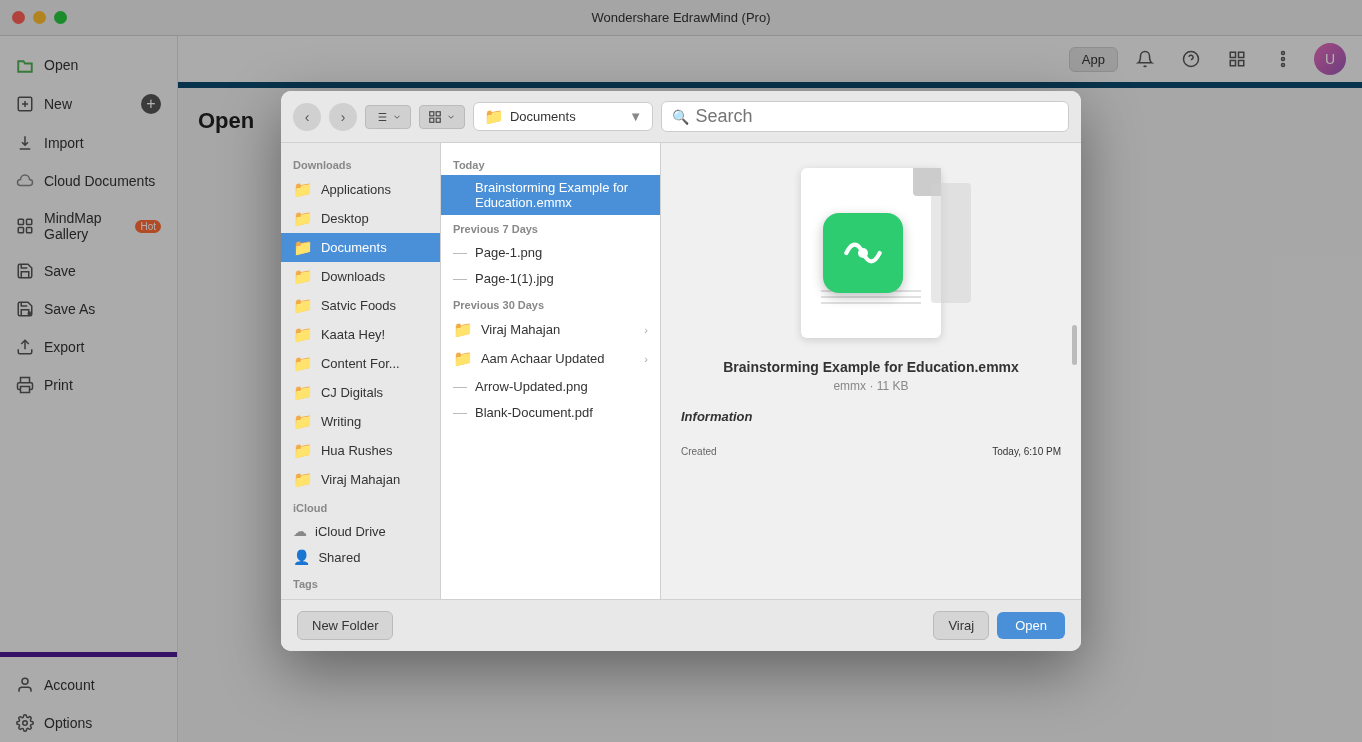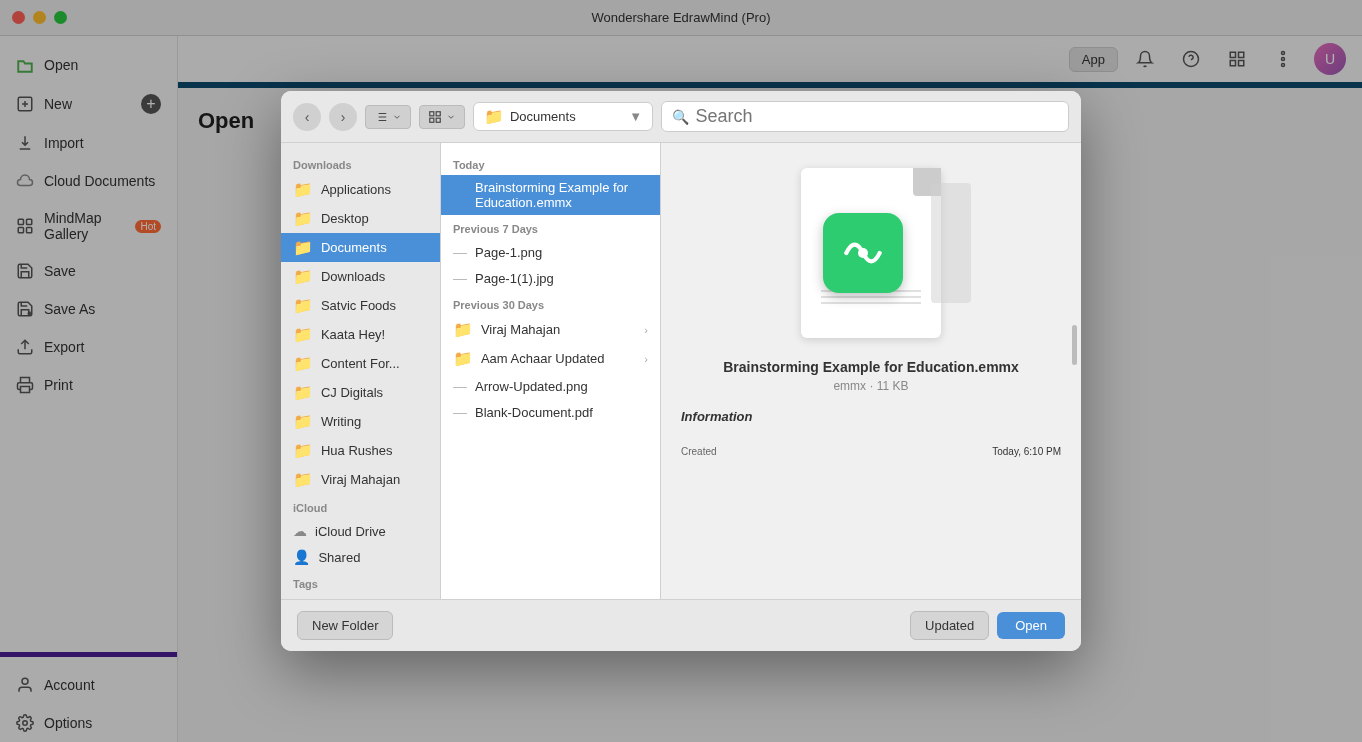--- a/index.html
+++ b/index.html
@@ -777,18 +777,18 @@
         </div>
 
         <div style="position:absolute;right:4px;top:40%;width:5px;height:40px;background:#bbb;border-radius:3px;"></div>
       </div>
 
     </div>
 
     <div class="dialog-footer">
       <button class="btn-new-folder">New Folder</button>
       <div class="dialog-footer-spacer"></div>
-      <button class="btn-cancel">Updated</button>
+      <button class="btn-cancel">Viraj</button>
       <button class="btn-open">Open</button>
     </div>
 
   </div>
 </div>
 
 </body></html>

